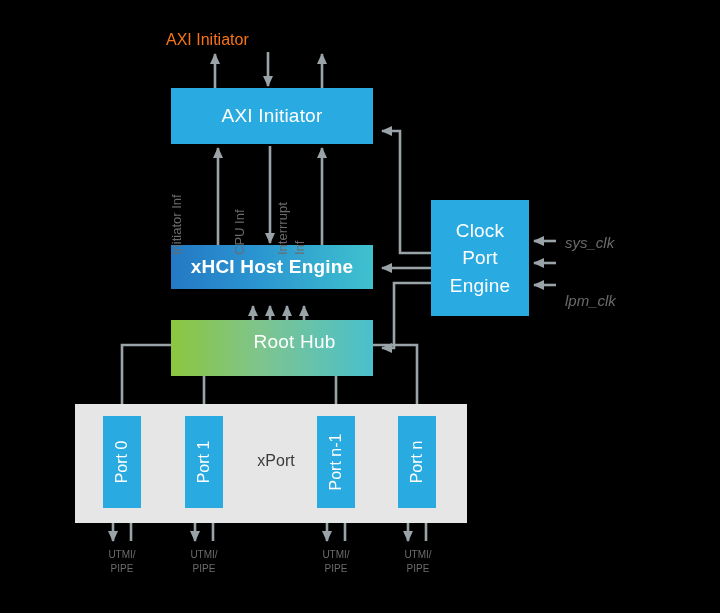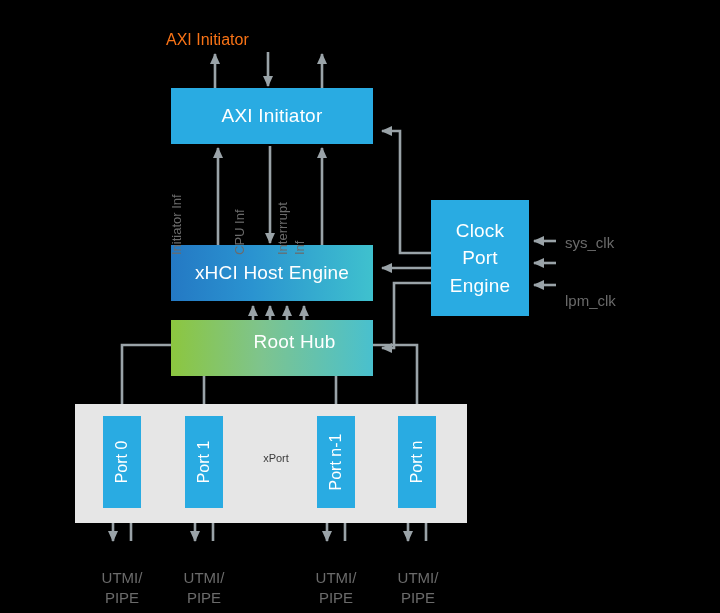--- a/index.html
+++ b/index.html
@@ -35,22 +35,23 @@
     letter-spacing: 0.2px;
     z-index: 3;
   }
 
   
   #axi-interface {
     left: 171px; top: 88px; width: 202px; height: 56px;
     background: #29ABE2;
   }
   #xhci-engine {
-    left: 171px; top: 245px; width: 202px; height: 56px;
+    left: 171px; top: 245px; width: 202px; height: 44px;
     background: linear-gradient(to right, #2479C4 0%, #2A93D0 40%, #3FC1CE 100%);
+    font-weight: bold;
   }
   #root-hub {
     left: 171px; top: 320px; width: 202px; height: 56px;
     background: linear-gradient(to right, #8CC63F 0%, #7EC48E 45%, #49C0CE 100%);
     align-items: flex-start;
     padding-top: 11px;
     padding-left: 45px;
   }
   #clock-reset-control {
     left: 431px; top: 200px; width: 98px; height: 116px;
@@ -66,21 +67,21 @@
     position: absolute;
     left: 75px; top: 404px; width: 392px; height: 119px;
     background: #E6E6E6;
     z-index: 1;
   }
   #xport-label {
     position: absolute;
     left: 240px; top: 452px; width: 72px;
     text-align: center;
     color: #3b3b3b;
-    font-size: 11px;
+    font-size: 16px;
     z-index: 4;
   }
   .port {
     position: absolute;
     top: 416px; width: 38px; height: 92px;
     background: #29ABE2;
     z-index: 3;
   }
   .port .port-text {
     position: absolute;
@@ -122,32 +123,33 @@
   #interrupt-inf-1 { left: 290px; top: 240px; }
   #interrupt-inf-2 { left: 307px; top: 240px; }
 
   .clk-label {
     position: absolute;
     left: 565px;
     color: #6b6b6b;
     font-size: 15px;
     white-space: nowrap;
     z-index: 4;
+    font-style: italic;
   }
   #sys-clk-label { top: 234px; }
   #ref-clk-label { top: 256px; }
   #lpm-clk-label { top: 292px; }
 
   .utmi-label {
     position: absolute;
-    top: 568px;
+    top: 548px;
     width: 74px;
     text-align: center;
     color: #6b6b6b;
-    font-size: 15px;
+    font-size: 10px;
     line-height: 1.35;
     z-index: 4;
   }
   #utmi-0 { left: 85px; }
   #utmi-1 { left: 167px; }
   #utmi-2 { left: 299px; }
   #utmi-3 { left: 381px; }
 </style>
 </head>
 <body>

